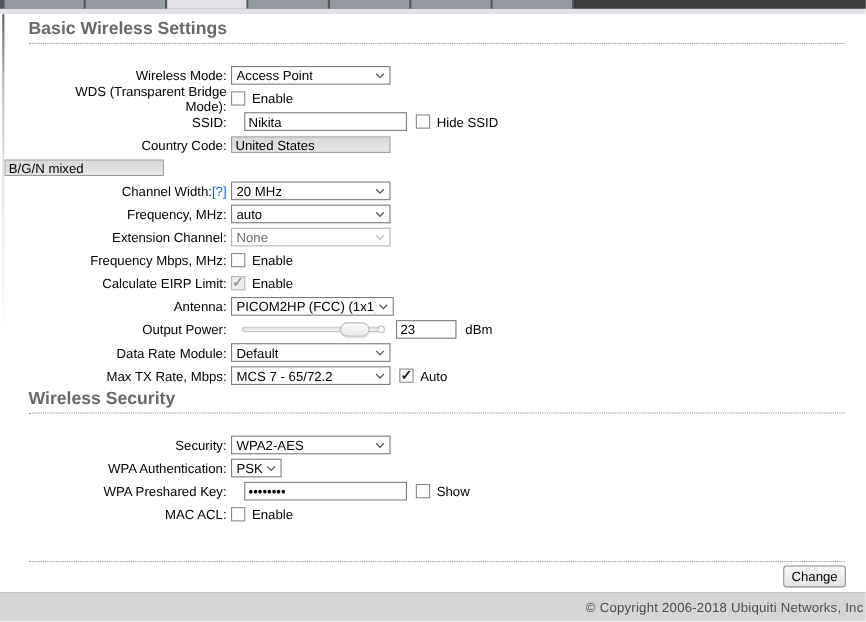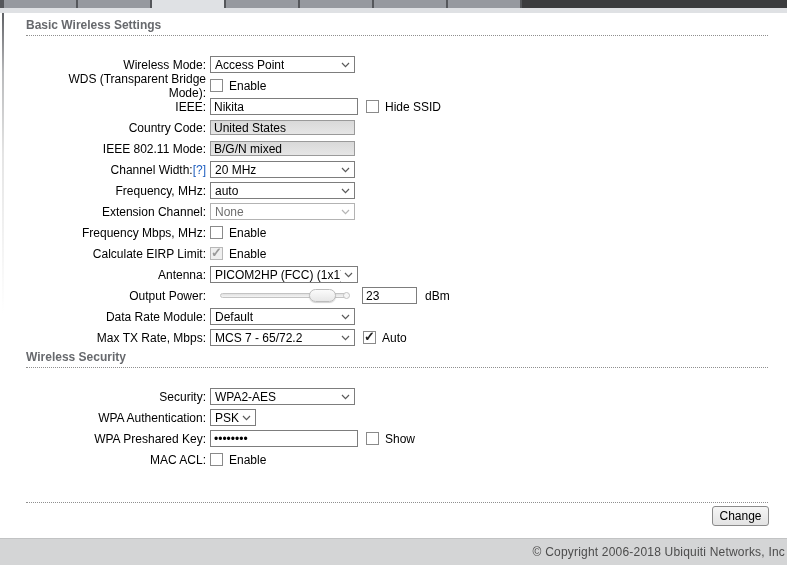--- a/index.html
+++ b/index.html
@@ -17,21 +17,21 @@
   .logo-area { flex: 1; background: #3b3c3e; }
   .substrip { height: 5px; background: #dfe1e4; flex: none; }
 
   
   .content { flex: 1; position: relative; background: #fff; padding-top: 5px; }
   .left-edge {
     position: absolute; left: 2px; top: 0; width: 2px; height: 300px;
     background: linear-gradient(#5f6165, #b9babc 60px, #e4e4e4 140px, rgba(255,255,255,0));
   }
   h2.section {
-    font-size: 12px; font-weight: bold; color: #67696d;
+    font-size: 16px; font-weight: bold; color: #67696d;
     margin: 0 19px 20px 26px; padding-bottom: 3px;
     border-bottom: 1px dotted #8f8f8f;
   }
   h2.section.second { margin-top: 4px; }
 
   .row { display: flex; align-items: center; height: 17px; margin-bottom: 4px; }
   .row .lbl { width: 206px; flex: none; text-align: right; color: #000; padding-left: 36px; }
   .row .ctrl { margin-left: 4px; display: flex; align-items: center; }
   .help-link { color: #2060c0; cursor: pointer; }
 
@@ -41,21 +41,21 @@
     display: flex; align-items: center; justify-content: space-between;
     padding: 0 4px 0 4px; overflow: hidden; white-space: nowrap;
   }
   .select .val { overflow: hidden; white-space: nowrap; }
   .select.w148 { width: 148px; }
   .select.w46 { width: 46px; }
   .select.disabled { border-color: #b3b3b3; color: #6e6e6e; }
 
   input.txt {
     width: 148px; height: 17px; border: 1px solid #7d7d7d; background: #fff;
-    font-family: "Liberation Sans", sans-serif; font-size: 12px; padding: 0 3px;
+    font-family: "Liberation Sans", sans-serif; font-size: 12px; padding: 0 3px; margin-left: 12px;
   }
   input.txt.num { width: 55px; }
   .ro {
     width: 145px; height: 15px; border: 1px solid #9a9a9a;
     background: linear-gradient(#d9d9d9, #e6e6e6);
     display: flex; align-items: center; padding: 0 3px; color: #000;
   }
 
   
   .cb {
@@ -140,37 +140,36 @@
 
   <div class="row">
     <div class="lbl">WDS (Transparent Bridge Mode):</div>
     <div class="ctrl">
       <span class="cb"></span>
       <span class="cb-label">Enable</span>
     </div>
   </div>
 
   <div class="row">
-    <div class="lbl">IEEE:</div>
+    <div class="lbl">SSID:</div>
     <div class="ctrl">
       <input class="txt" type="text" value="Nikita" style="">
       <span class="cb gap8"></span>
       <span class="cb-label">Hide SSID</span>
     </div>
   </div>
 
   <div class="row">
     <div class="lbl">Country Code:</div>
     <div class="ctrl">
       <div class="ro">United States</div>
     </div>
   </div>
 
   <div class="row">
-    <div class="lbl">IEEE 802.11 Mode:</div>
     <div class="ctrl">
       <div class="ro">B/G/N mixed</div>
     </div>
   </div>
 
   <div class="row">
     <div class="lbl"><span>Channel Width:</span><span class="help-link">[?]</span></div>
     <div class="ctrl">
       <div class="select">
         <span class="val">20 MHz</span>

